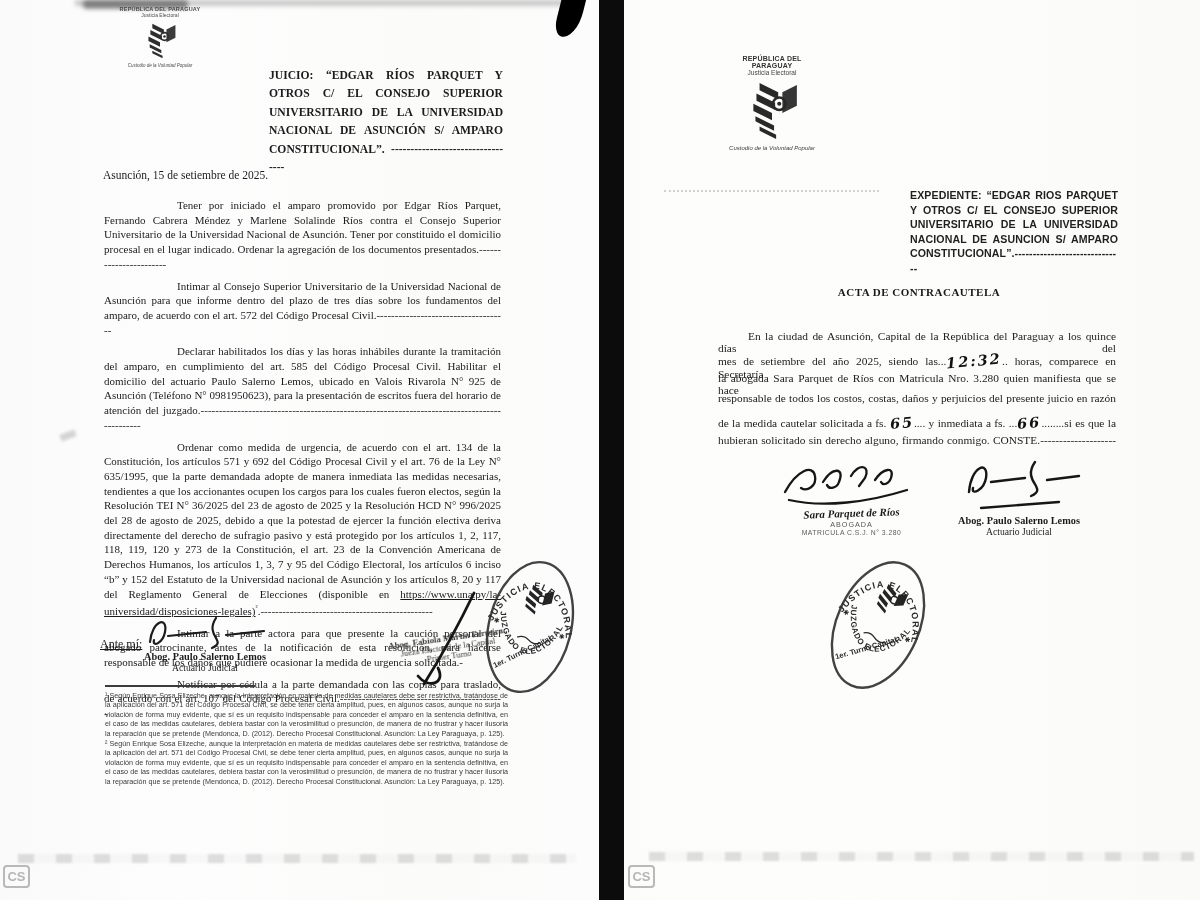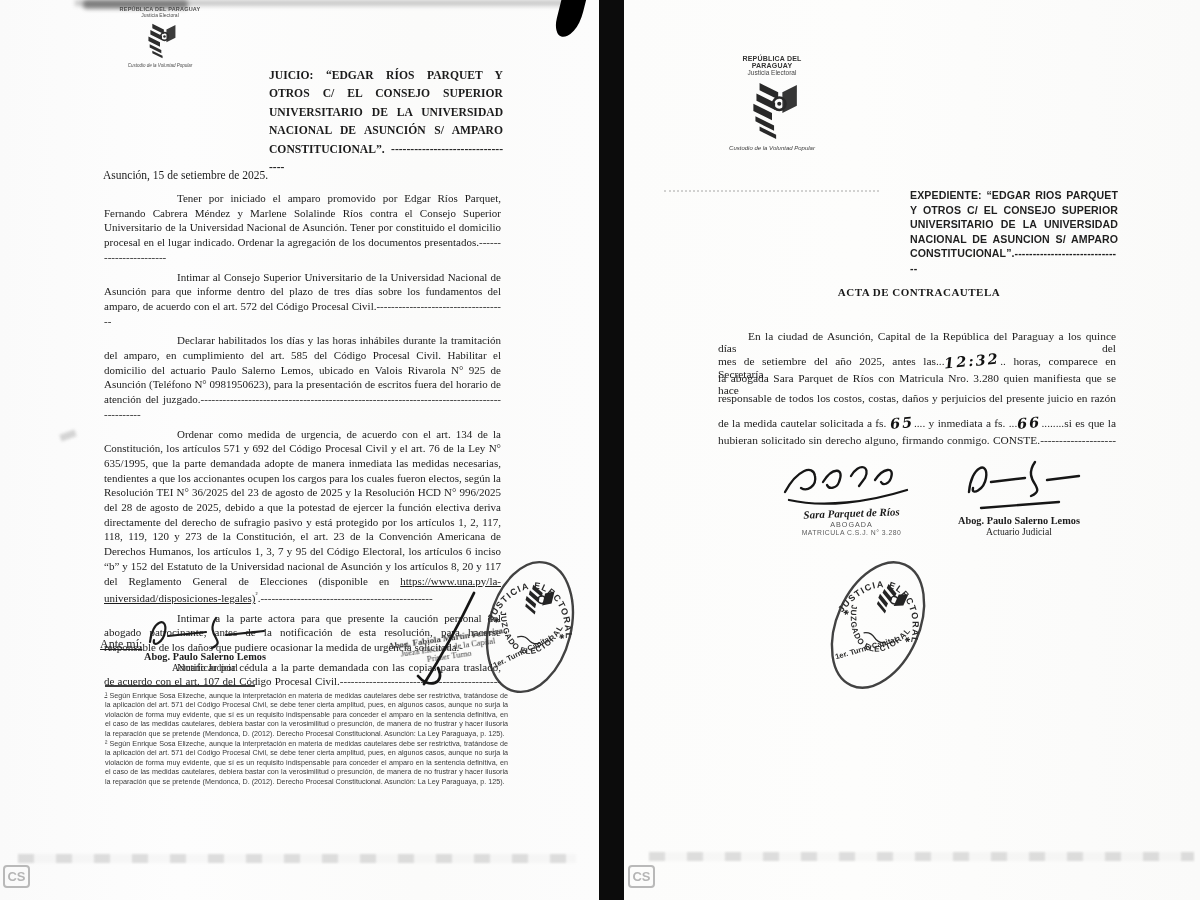--- a/index.html
+++ b/index.html
@@ -24,21 +24,21 @@
   .logo .t1{font-weight:bold;letter-spacing:.2px;filter:blur(.3px);}
   .logo .t2{filter:blur(.3px);}
   .logo .t3{font-style:italic;filter:blur(.35px);margin-top:2px;}
   .logo svg{display:block;margin:3px auto 0 auto;opacity:.92;filter:blur(.25px);}
 
   
   .l-caption{left:269px;top:67px;width:234px;font-weight:bold;font-size:11.6px;line-height:18.4px;
     text-align:justify;text-align-last:justify;color:#1b1b1b;}
   .l-date{left:103px;top:169px;width:400px;text-align:left;font-size:11.5px;color:#1c1c1c;}
   .l-body{left:104px;top:191px;width:397px;font-size:11px;line-height:14.7px;text-align:justify;color:#1b1b1b;}
-  .l-body p{margin:0 0 5px 0;text-indent:73px;}
+  .l-body p{margin:7px 0 5px 0;text-indent:73px;}
   .u{text-decoration:underline;}
   .sup{vertical-align:super;font-size:7px;}
   .l-ante{left:100px;top:637px;font-size:12px;color:#1b1b1b;text-decoration:underline;}
   .sig-block{text-align:center;}
   .sig-name{font-weight:bold;font-size:10.3px;color:#1c1c1c;}
   .sig-title{font-size:9.6px;color:#222;}
   .judge-stamp{left:388px;top:633px;width:120px;transform:rotate(-8deg);text-align:center;color:#3a3a3a;}
   .judge-stamp .j1{font-weight:bold;font-size:8.8px;filter:blur(.2px);}
   .judge-stamp .j2,.judge-stamp .j3{font-size:8.4px;filter:blur(.25px);}
   .fn-rule{left:105px;top:685px;width:150px;border-top:2px solid #3c3c3c;height:0;}
@@ -198,21 +198,21 @@
       <div class="t3" style="font-size:6px;color:#3d3d3d;">Custodio de la Voluntad Popular</div>
     </div>
 
     <div class="abs speck-line" style="left:40px;top:190px;width:215px;"></div>
 
     <div class="abs r-exp sans">EXPEDIENTE: “EDGAR RIOS PARQUET Y OTROS C/ EL CONSEJO SUPERIOR UNIVERSITARIO DE LA UNIVERSIDAD NACIONAL DE ASUNCION S/ AMPARO CONSTITUCIONAL”.------------------------------</div>
     <div class="abs r-title serif">ACTA DE CONTRACAUTELA</div>
 
     <div class="abs r-body serif">
       <div class="bline bline-first"><span>En la ciudad de Asunción, Capital de la República del Paraguay a los quince días del</span></div>
-      <div class="bline"><span>mes de setiembre del año 2025, antes las...</span><span class="hand">12:32</span><span>.. horas, comparece en Secretaría</span></div>
+      <div class="bline"><span>mes de setiembre del año 2025, siendo las...</span><span class="hand">12:32</span><span>.. horas, comparece en Secretaría</span></div>
       <div class="bline"><span>la abogada Sara Parquet de Ríos con Matricula Nro. 3.280 quien manifiesta que se hace</span></div>
       <div class="bline"><span>responsable de todos los costos, costas, daños y perjuicios del presente juicio en razón</span></div>
       <div class="bline"><span>de la medida cautelar solicitada a fs. </span><span class="hand">65</span><span>.... y inmediata a fs. ...</span><span class="hand">66</span><span>........si es que la</span></div>
       <div class="bline"><span>hubieran solicitado sin derecho alguno, firmando conmigo. CONSTE.--------------------</span></div>
     </div>
 
     <svg class="abs" style="left:155px;top:458px;" width="140" height="52" viewBox="0 0 140 52">
       <g stroke="#161616" stroke-width="2.3" fill="none" stroke-linecap="round">
         <path d="M6 34 C18 12 34 6 36 18 C38 28 28 34 22 30"></path>
         <path d="M44 24 C54 8 66 10 60 24 C58 30 50 32 48 27"></path>

